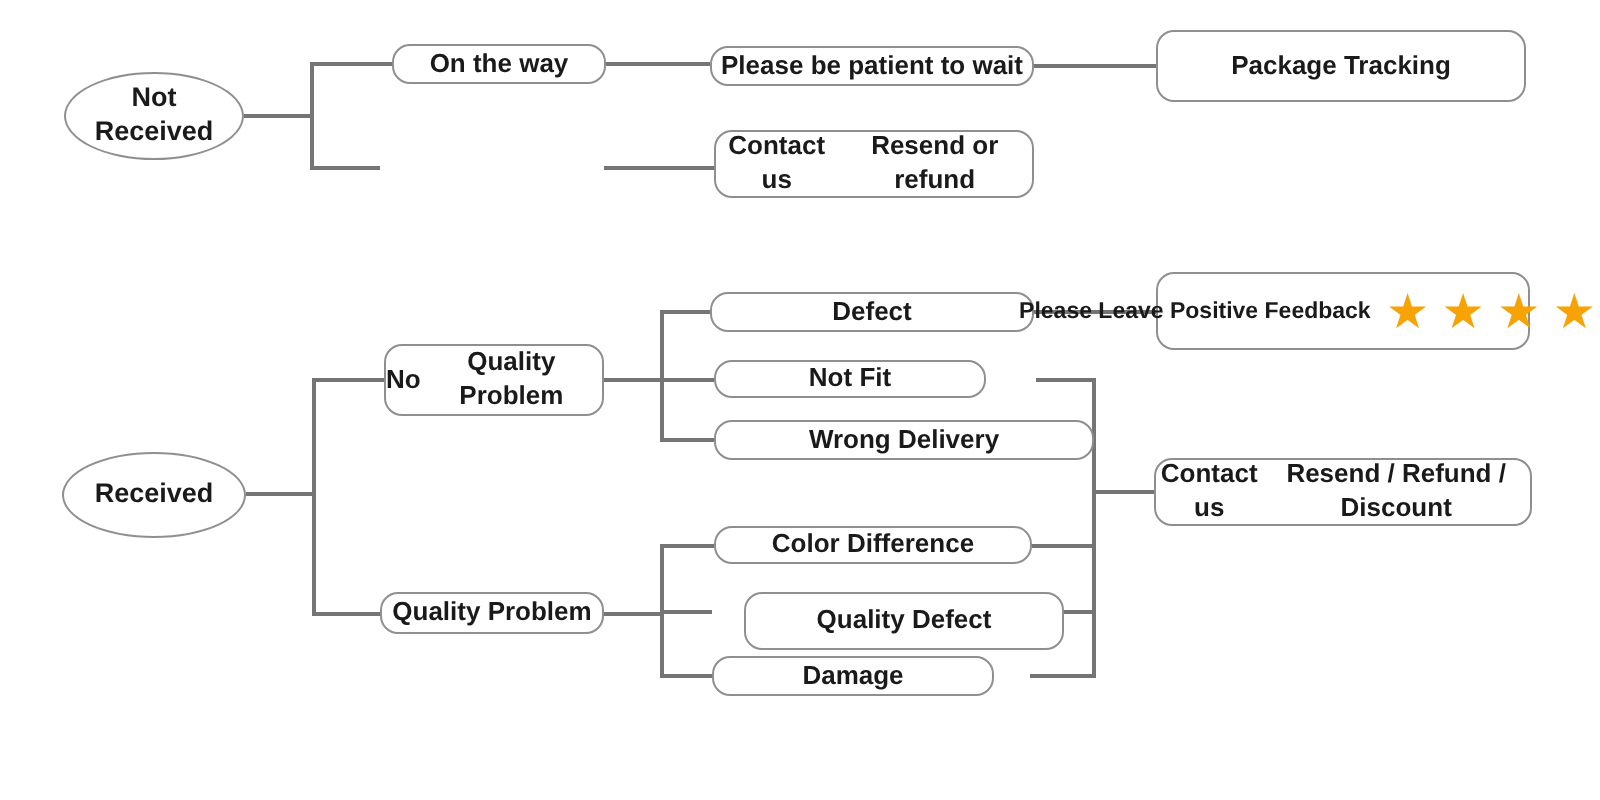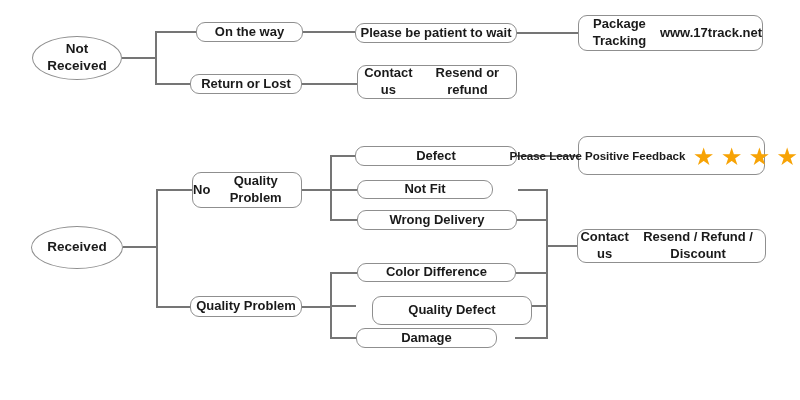--- a/index.html
+++ b/index.html
@@ -118,45 +118,41 @@
   </div>
 
   <div class="node" style="left:196px; top:22px; width:107px; height:20px;">
     <span>On the way</span>
   </div>
   <div class="node" style="left:355px; top:23px; width:162px; height:20px;">
     <span>Please be patient to wait</span>
   </div>
   <div class="node two-line" style="left:578px; top:15px; width:185px; height:36px;">
     <span>Package Tracking</span>
-    <span>www.17track.net</span>
-  </div>
-  <div class="node" style="left:190px; top:74px; width:112px; height:20px;">
-    <span>Return or Lost</span>
   </div>
   <div class="node two-line" style="left:357px; top:65px; width:160px; height:34px;">
     <span>Contact us</span>
     <span>Resend or refund</span>
   </div>
 
   <div class="node two-line" style="left:192px; top:172px; width:110px; height:36px;justify-content:flex-end;">
     <span>No</span>
     <span>Quality Problem</span>
   </div>
   <div class="node" style="left:355px; top:146px; width:162px; height:20px;">
     <span>Defect</span>
   </div>
   <div class="node two-line" style="left:578px; top:136px; width:187px; height:39px;">
     <span class="feedback-label">Please Leave Positive Feedback</span>
     <span class="stars">★★★★★</span>
   </div>
   <div class="node" style="left:357px; top:180px; width:136px; height:19px;">
     <span>Not Fit</span>
   </div>
-  <div class="node" style="left:357px; top:210px; width:160px; height:20px;">
+  <div class="node" style="left:357px; top:210px; width:190px; height:20px;">
     <span>Wrong Delivery</span>
   </div>
 
   <div class="node" style="left:190px; top:296px; width:112px; height:21px;">
     <span>Quality Problem</span>
   </div>
   <div class="node" style="left:357px; top:263px; width:159px; height:19px;align-items:flex-end;">
     <span>Color Difference</span>
   </div>
   <div class="node" style="left:372px; top:296px; width:160px; height:29px;">

